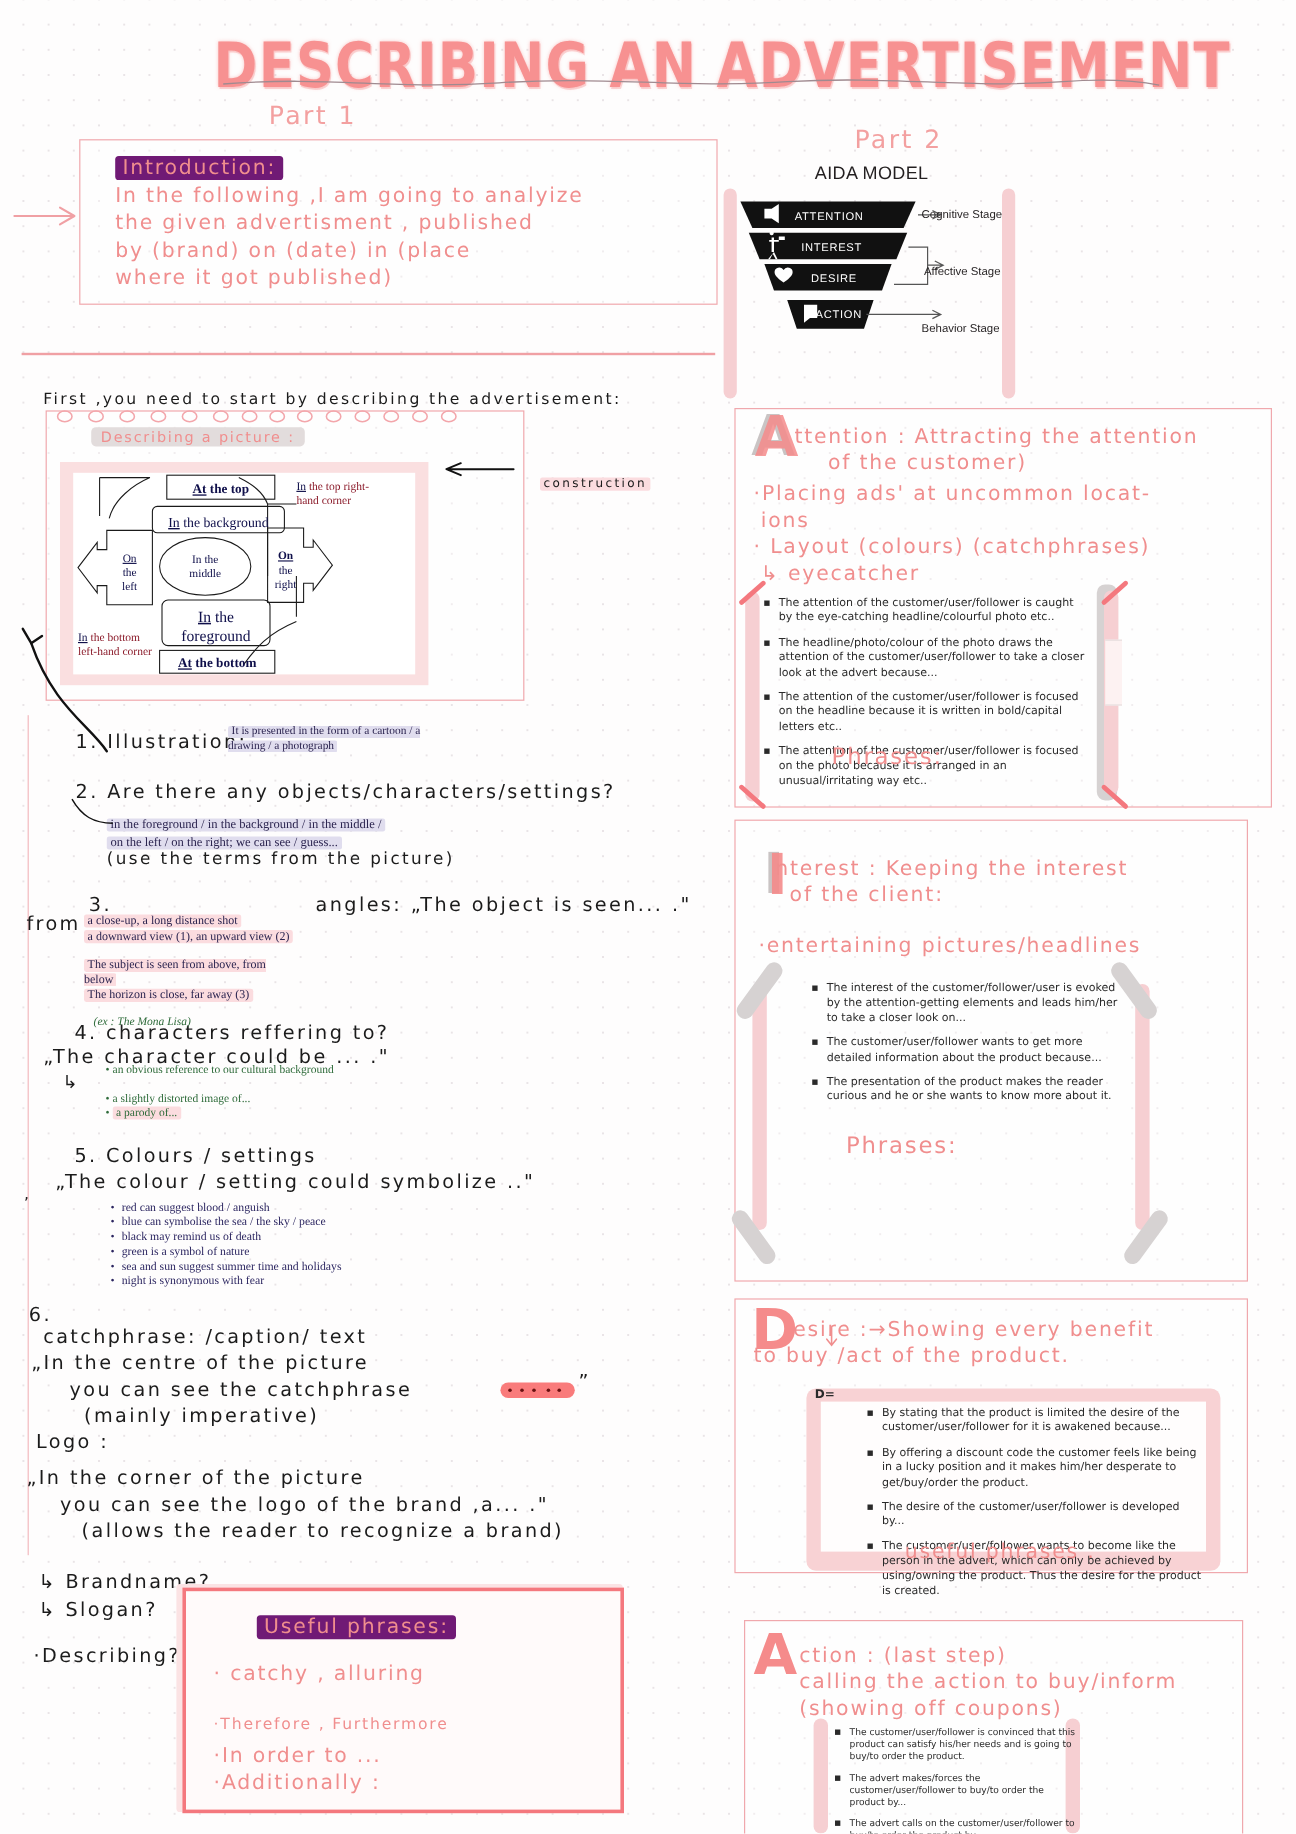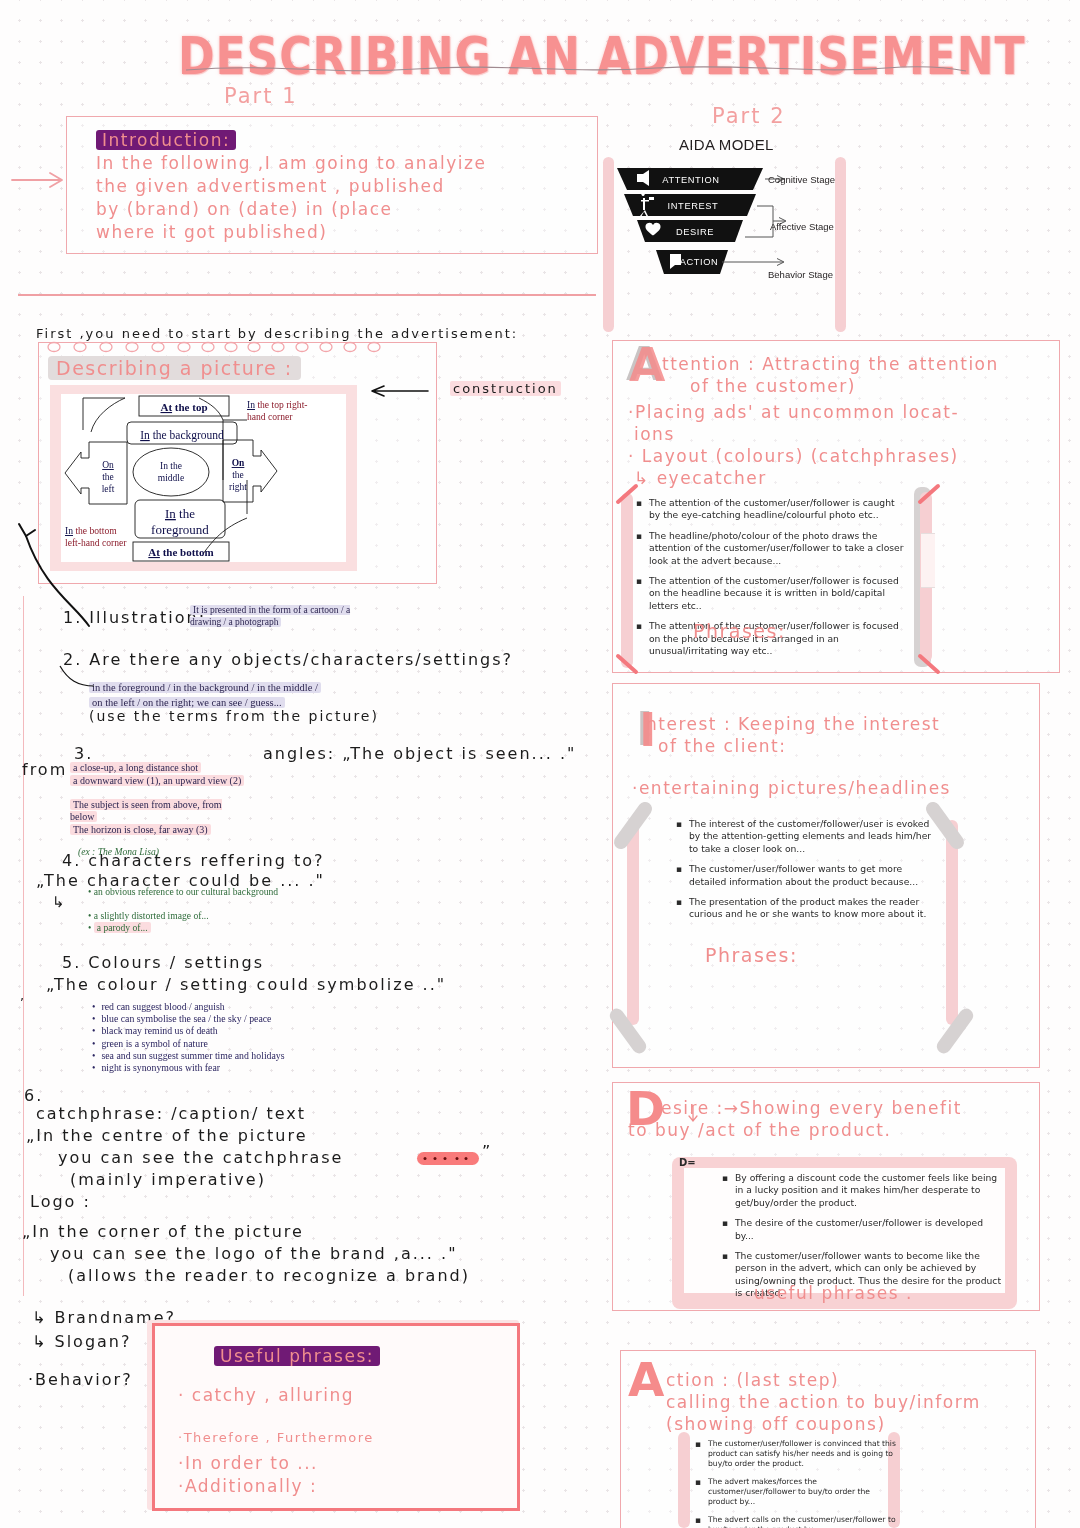--- a/index.html
+++ b/index.html
@@ -165,28 +165,28 @@
       <ellipse cx="187" cy="8" rx="6" ry="4.5"></ellipse>
     <ellipse cx="210" cy="8" rx="6" ry="4.5"></ellipse>
       <ellipse cx="234" cy="8" rx="6" ry="4.5"></ellipse>
     <ellipse cx="258" cy="8" rx="6" ry="4.5"></ellipse>
       <ellipse cx="282" cy="8" rx="6" ry="4.5"></ellipse>
     <ellipse cx="306" cy="8" rx="6" ry="4.5"></ellipse>
       <ellipse cx="330" cy="8" rx="6" ry="4.5"></ellipse>
   </g>
 </svg>
 
-<div class="hwline" style="left:48px;top:357px;font-size:19px;">
+<div class="hwline" style="left:76px;top:357px;font-size:12px;">
   <span class="hl-grey">Describing  a  picture :</span>
 </div>
 
 <svg class="deco" style="left:368px;top:384px;width:60px;height:14px;" viewBox="0 0 60 14">
   <path d="M60,7 L6,7 M16,2 L4,7 L16,12" fill="none" stroke="#111" stroke-width="1.6" stroke-linecap="round" stroke-linejoin="round"></path>
 </svg>
-<div class="hwline blk" style="left:418px;top:381px;font-size:13px;padding-left:32px;">
+<div class="hwline blk" style="left:418px;top:398px;font-size:10px;padding-left:32px;">
   <span class="hl-pinkpale">construction</span>
 </div>
 
 <div style="position:absolute;left:50px;top:385px;width:307px;height:186px;background:#fadfe0;"></div>
 <div style="position:absolute;left:61px;top:394px;width:285px;height:168px;background:#ffffff;"></div>
 
 <svg class="deco" style="left:61px;top:394px;width:285px;height:168px;" viewBox="0 0 285 168">
   <g fill="none" stroke="#1a1a1a" stroke-width="0.9">
 
     <path d="M22,4 L22,36 M22,4 L64,4 M64,4 C50,10 34,22 30,38"></path>
@@ -297,21 +297,21 @@
 </svg>
 <div class="hwline blk" style="left:482px;top:1142px;font-size:16px;">”</div>
 <div class="hwline blk" style="left:70px;top:1170px;font-size:16px;">(mainly  imperative)</div>
 <div class="hwline blk" style="left:30px;top:1192px;font-size:16px;">Logo :</div>
 <div class="hwline blk" style="left:22px;top:1222px;font-size:16px;">„In the  corner of  the  picture</div>
 <div class="hwline blk" style="left:50px;top:1244px;font-size:16px;">you  can  see  the  logo of the brand ,a... ."</div>
 <div class="hwline blk" style="left:68px;top:1266px;font-size:16px;">(allows  the  reader  to  recognize  a brand)</div>
 
 <div class="hwline blk" style="left:32px;top:1308px;font-size:16px;">↳ Brandname?</div>
 <div class="hwline blk" style="left:32px;top:1332px;font-size:16px;">↳ Slogan?</div>
-<div class="hwline blk" style="left:28px;top:1370px;font-size:16px;">·Behavior?</div>
+<div class="hwline blk" style="left:28px;top:1370px;font-size:16px;">·Describing?</div>
 
 <div style="position:absolute;left:147px;top:1320px;width:372px;height:190px;background:#fbe3e4;border-radius:3px;"></div>
 <div style="position:absolute;left:152px;top:1323px;width:362px;height:182px;border:3px solid #f4787e;background:#fffafa;"></div>
 <div class="hwline" style="left:214px;top:1346px;font-size:17px;">
   <span class="hl">Useful   phrases:</span>
 </div>
 <div class="hwline" style="left:178px;top:1385px;font-size:17px;">· catchy , alluring</div>
 <div class="hwline" style="left:178px;top:1430px;font-size:13px;">·Therefore , Furthermore</div>
 <div class="hwline" style="left:178px;top:1453px;font-size:17px;">·In order  to ...</div>
 <div class="hwline" style="left:178px;top:1476px;font-size:17px;">·Additionally :</div>
@@ -378,20 +378,21 @@
 <div class="hwline" style="left:628px;top:1120px;font-size:17px;">to  buy /act   of  the  product.</div>
 <svg class="deco" style="left:687px;top:1106px;width:12px;height:16px;" viewBox="0 0 12 16">
   <path d="M6,0 L6,14 M2,10 L6,15 L10,10" fill="none" stroke="#f08e8e" stroke-width="1.3" stroke-linecap="round"></path>
 </svg>
 
 <div style="position:absolute;left:672px;top:1157px;width:345px;height:152px;background:#f8d2d4;border-radius:8px;"></div>
 <div style="position:absolute;left:684px;top:1168px;width:321px;height:125px;background:#fffdfd;"></div>
 <div class="plist" style="left:679px;top:1157px;font-weight:bold;font-size:10px;">D=</div>
 <div class="plist" style="left:722px;top:1172px;width:280px;">
   <ul>
+    <li>By stating that the product is limited the desire of the customer/user/follower for it is awakened because...</li>
     <li>By offering a discount code the customer feels like being in a lucky position and it makes him/her desperate to get/buy/order the product.</li>
     <li>The desire of the customer/user/follower is developed by...</li>
     <li>The customer/user/follower wants to become like the person in the advert, which can only be achieved by using/owning the product. Thus the desire for the product is created.</li>
   </ul>
 </div>
 <div class="hwline" style="left:754px;top:1283px;font-size:17px;">useful   phrases .</div>
 
 <div class="pinkbox" style="left:620px;top:1350px;width:414px;height:178px;"></div>
 <div class="bigletter" style="left:628px;top:1356px;">A</div>
 <div class="hwline" style="left:666px;top:1370px;font-size:17px;">ction : (last  step)</div>

